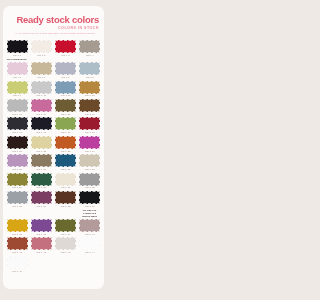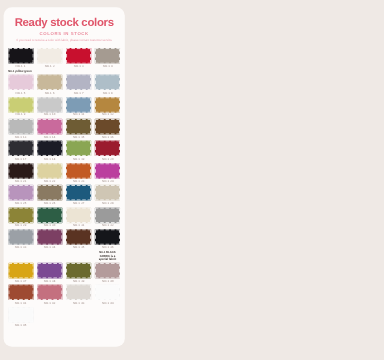--- a/index.html
+++ b/index.html
@@ -16,21 +16,21 @@
   }
   #card {
     position: absolute;
     left: 3px; top: 6px;
     width: 101px; height: 283px;
     background: #fdfbfa;
     border-radius: 7px;
   }
   #header {
     padding: 9px 5px 0 5px;
-    text-align: center;
+    text-align: right;
   }
   #title {
     font-size: 9.5px;
     font-weight: bold;
     color: #e0556a;
     letter-spacing: -0.25px;
     line-height: 10px;
     white-space: nowrap;
   }
   #subtitle {

